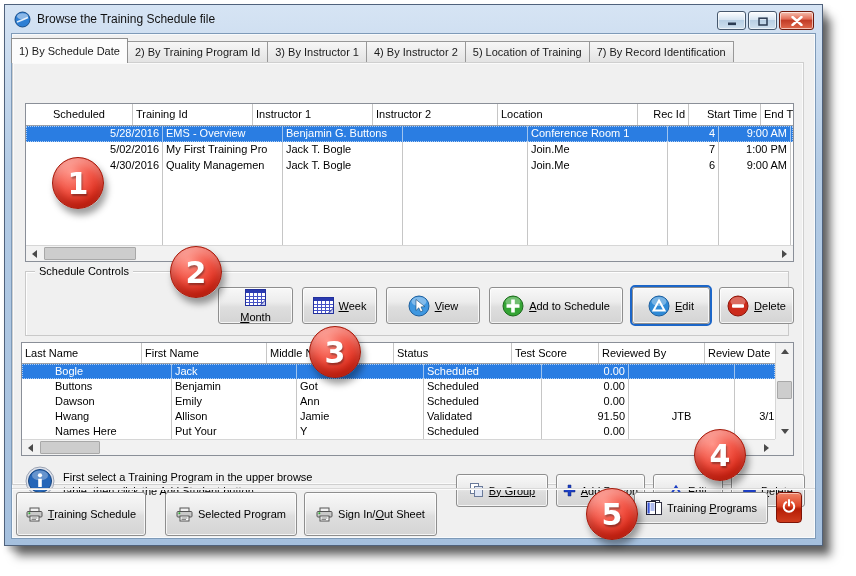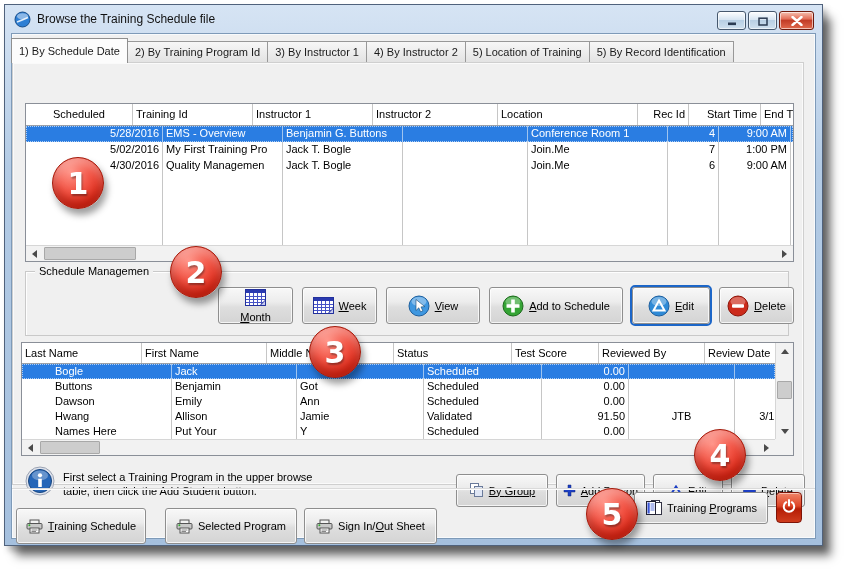--- a/index.html
+++ b/index.html
@@ -135,21 +135,21 @@
       </div>
 
     <div class="client">
 
       <div class="tab-strip">
           <div class="tab active">1) By Schedule Date</div>
           <div class="tab">2) By Training Program Id</div>
           <div class="tab">3) By Instructor 1</div>
           <div class="tab">4) By Instructor 2</div>
           <div class="tab">5) Location of Training</div>
-          <div class="tab">5) By Record Identification</div>
+          <div class="tab">7) By Record Identification</div>
         </div>
       <div class="tab-page">
 
         <div class="grid" style="left:12px;top:40px;width:769px;height:159px">
           <div class="grid-head" style="height:22px;line-height:21px;width:767px"><span class="hcell" style="width: 107px; text-align: center;">Scheduled</span><span class="hcell" style="width: 120px; text-align: left;">Training Id</span><span class="hcell" style="width: 120px; text-align: left;">Instructor 1</span><span class="hcell" style="width: 125px; text-align: left;">Instructor 2</span><span class="hcell" style="width: 140px; text-align: left;">Location</span><span class="hcell" style="width: 51px; text-align: right;">Rec Id</span><span class="hcell" style="width: 72px; text-align: right;">Start Time</span><span class="hcell" style="width: 32px; text-align: left;">End Time</span></div>
           <div class="grid-body" style="top:22px;width:767px;height:119px">
               <div class="grid-row sel" style="height: 16px; line-height: 15px;"><span class="cell" style="width: 107px; text-align: right;">5/28/2016</span><span class="cell" style="width: 120px; text-align: left;">EMS - Overview</span><span class="cell" style="width: 120px; text-align: left;">Benjamin G. Buttons</span><span class="cell" style="width: 125px; text-align: left;"></span><span class="cell" style="width: 140px; text-align: left;">Conference Room 1</span><span class="cell" style="width: 51px; text-align: right;">4</span><span class="cell" style="width: 72px; text-align: right;">9:00 AM</span><span class="cell" style="width: 32px; text-align: right;">12:0</span></div>
               <div class="grid-row" style="height: 16px; line-height: 15px;"><span class="cell" style="width: 107px; text-align: right;">5/02/2016</span><span class="cell" style="width: 120px; text-align: left;">My First Training Pro</span><span class="cell" style="width: 120px; text-align: left;">Jack T. Bogle</span><span class="cell" style="width: 125px; text-align: left;"></span><span class="cell" style="width: 140px; text-align: left;">Join.Me</span><span class="cell" style="width: 51px; text-align: right;">7</span><span class="cell" style="width: 72px; text-align: right;">1:00 PM</span><span class="cell" style="width: 32px; text-align: right;">4:0</span></div>
               <div class="grid-row" style="height: 16px; line-height: 15px;"><span class="cell" style="width: 107px; text-align: right;">4/30/2016</span><span class="cell" style="width: 120px; text-align: left;">Quality Managemen</span><span class="cell" style="width: 120px; text-align: left;">Jack T. Bogle</span><span class="cell" style="width: 125px; text-align: left;"></span><span class="cell" style="width: 140px; text-align: left;">Join.Me</span><span class="cell" style="width: 51px; text-align: right;">6</span><span class="cell" style="width: 72px; text-align: right;">9:00 AM</span><span class="cell" style="width: 32px; text-align: right;">12:0</span></div>
               <div class="grid-row" style="height: 71px;"><span class="cell" style="width: 107px; height: 71px;"></span><span class="cell" style="width: 120px; height: 71px;"></span><span class="cell" style="width: 120px; height: 71px;"></span><span class="cell" style="width: 125px; height: 71px;"></span><span class="cell" style="width: 140px; height: 71px;"></span><span class="cell" style="width: 51px; height: 71px;"></span><span class="cell" style="width: 72px; height: 71px;"></span><span class="cell" style="width: 32px; height: 71px;"></span></div>
@@ -159,21 +159,21 @@
                 <span class="tri tri-l"></span>
               </div>
             <div class="sb-thumb" style="left:18px;top:1px;width:92px;height:13px"></div>
             <div class="sb-btn h" style="right:0">
                 <span class="tri tri-r"></span>
               </div>
           </div>
         </div>
 
         <div class="groupbox">
-          <span class="group-label">Schedule Managemen</span>
+          <span class="group-label">Schedule Controls</span>
         </div>
         <div class="btn-row" style="left:205px;top:224px;height:37px;gap:9px" id="sched-btns">
             <div class="win-btn" style="width: 75px; flex-direction: column;">
               <span class="icon">
                 <svg width="21" height="17" viewBox="0 0 21 17">
                   <rect x="0.5" y="0.5" width="20" height="16" fill="#fff" stroke="#22309c"></rect>
                   <rect x="1" y="1" width="19" height="3" fill="#2a3ab0"></rect>
                   <g stroke="#4653c6" stroke-width="1">
                     <line x1="1" y1="7.5" x2="20" y2="7.5"></line>
                     <line x1="1" y1="10.5" x2="20" y2="10.5"></line>
@@ -324,21 +324,21 @@
                   <rect x="0.5" y="0.5" width="12" height="4" fill="#1c3fc4" stroke="#12267a" stroke-width="0.5"></rect>
                 </svg>
               </span>
               <span><u>D</u>elete</span>
             </div>
           </div>
       </div>
 
       <div class="bottom-divider"></div>
 
-      <div class="btn-row" style="left:4px;top:474px;height:36px;gap:7px" id="print-btns">
+      <div class="btn-row" style="left:4px;top:458px;height:44px;gap:7px" id="print-btns">
           <div class="win-btn" style="width: 130px;">
             <span class="icon">
               <svg width="17" height="15" viewBox="0 0 17 15">
                 <rect x="4" y="1" width="9" height="4" fill="#f2f2f2" stroke="#555"></rect>
                 <rect x="1" y="4.5" width="15" height="5.5" rx="1" fill="#c9c9c9" stroke="#555"></rect>
                 <circle cx="3.4" cy="6.2" r="1" fill="#2fae2f"></circle>
                 <rect x="4" y="9" width="9" height="5" fill="#fff" stroke="#555"></rect>
                 <line x1="5.5" y1="11" x2="11.5" y2="11" stroke="#888"></line>
                 <line x1="5.5" y1="12.5" x2="10" y2="12.5" stroke="#888"></line>
               </svg>

